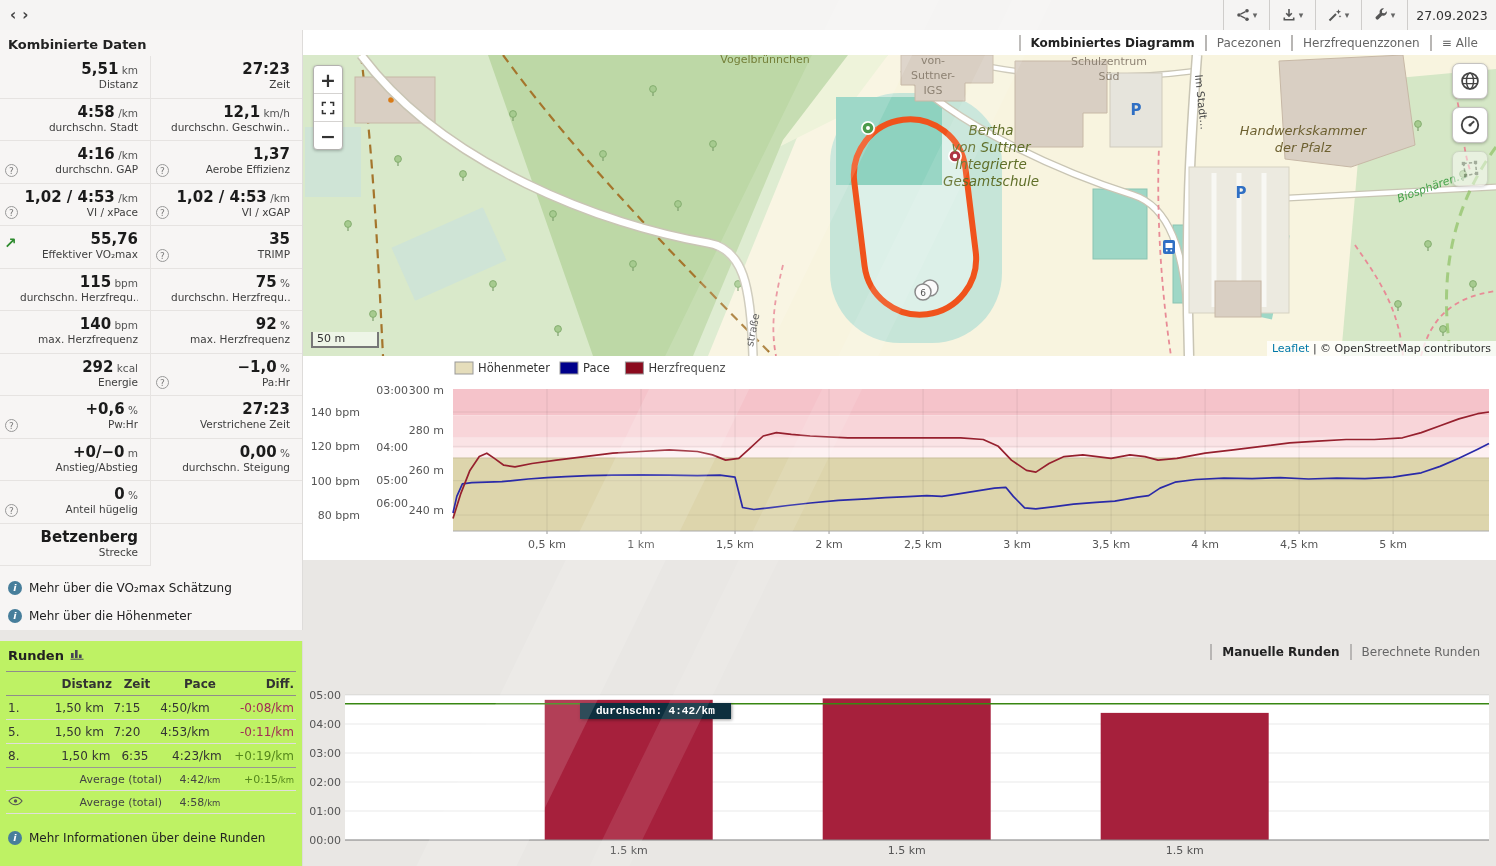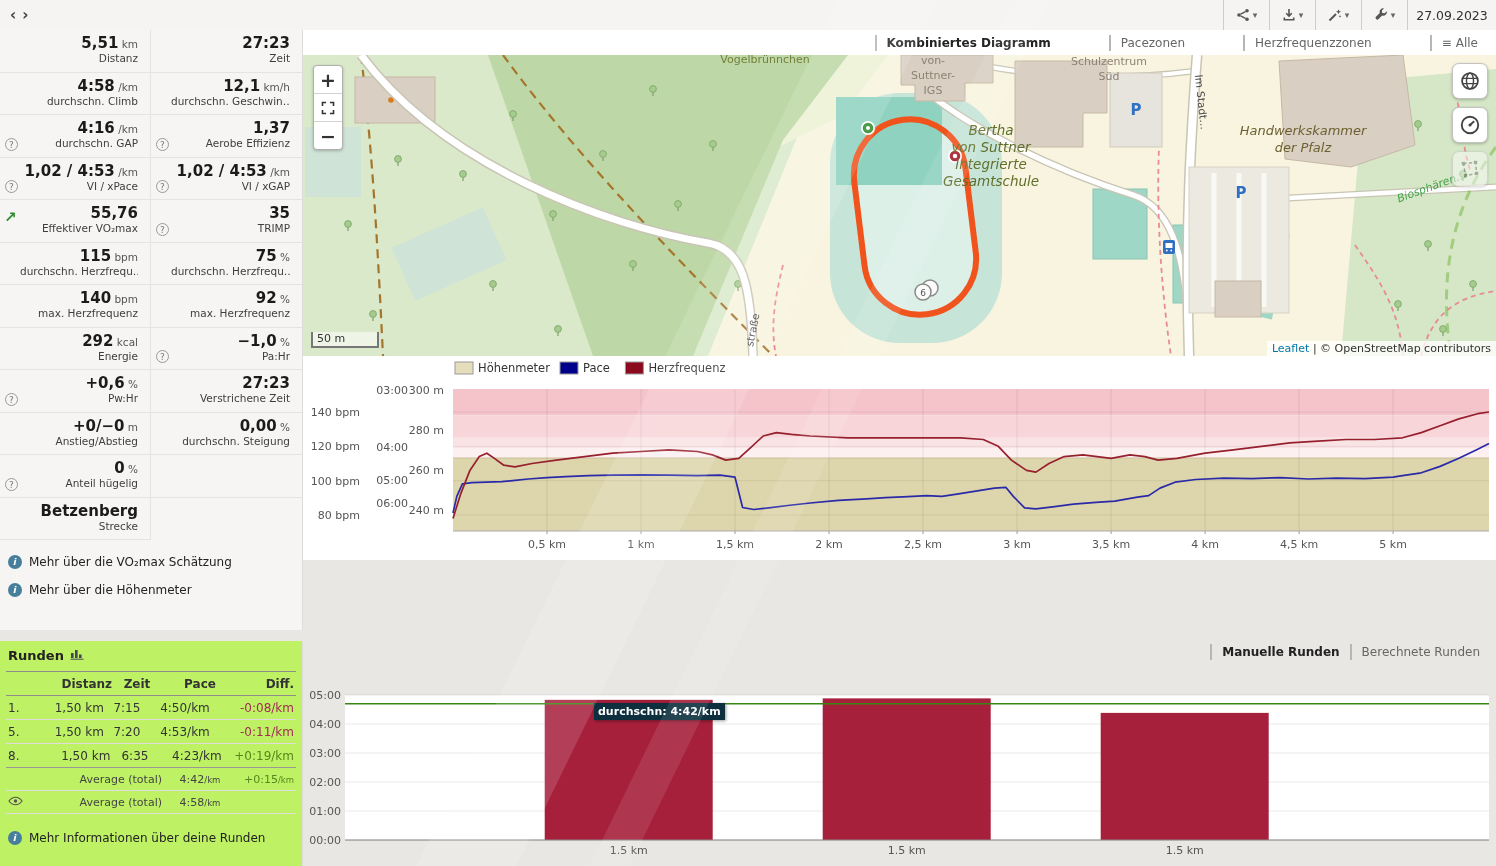--- a/index.html
+++ b/index.html
@@ -41,21 +41,21 @@
   .c2{width:50px;text-align:center;}
   .c3{width:76px;text-align:center;}
   .c4{flex:1;text-align:right;padding-right:2px;}
   .neg{color:#a22c55;margin-left:20px;}
   .pos{color:#55871c;}
   .lt-avg{font-size:11px;color:#444;height:22px;}
   .avg-label{width:128px;text-align:right;}
   .sm{font-size:8.5px;}
   
   #rightpanel{position:absolute;left:303px;top:30px;width:1193px;height:530px;background:#fff;}
-  #view-tabs{position:absolute;right:8px;top:5px;font-size:12px;color:#666;display:flex;gap:48px;}
+  #view-tabs{position:absolute;right:8px;top:5px;font-size:12px;color:#666;display:flex;}
   .vtab{border-left:2px solid #b8b6b4;padding:1px 10px;cursor:pointer;white-space:nowrap;}
   .vtab.active{color:#222;font-weight:700;}
   .menu-glyph{margin-right:4px;}
   
   #map{position:absolute;left:0;top:25px;width:1193px;height:301px;overflow:hidden;background:#f8f4df;}
   #map svg{display:block;}
   .map-ctrl{position:absolute;left:10px;top:10px;width:28px;background:#fff;border:1px solid #b3b1af;border-radius:4px;box-shadow:0 1px 3px rgba(0,0,0,.25);z-index:5;}
   .map-ctrl .mbtn{height:27px;display:flex;align-items:center;justify-content:center;font-size:19px;font-weight:700;color:#333;border-bottom:1px solid #d5d3d1;cursor:pointer;}
   .map-ctrl .mbtn:last-child{border-bottom:none;}
   .layer-btn{position:absolute;right:8px;width:34px;height:34px;background:#fff;border:1px solid #c5c3c1;border-radius:7px;box-shadow:0 1px 3px rgba(0,0,0,.25);display:flex;align-items:center;justify-content:center;cursor:pointer;z-index:5;}
@@ -66,21 +66,21 @@
   .maplabel-olive{font-size:13.5px;font-style:italic;fill:#5f6e28;}
   .maplabel-hwk{font-size:13px;font-style:italic;fill:#6d6030;}
   .maplabel-place{font-size:11px;fill:#75803a;}
   .maplabel-street{font-size:10.5px;fill:#4a4a4a;}
   .maplabel-bio{font-size:11px;font-style:italic;fill:#46a24a;}
   .p-symbol{font-size:15px;font-weight:700;fill:#2f6fc4;}
   
   #combined-chart{position:absolute;left:0;top:326px;width:1193px;height:204px;}
   #lapspanel{position:absolute;left:303px;top:640px;width:1193px;height:226px;}
   #laps-tabs{position:absolute;right:6px;top:4px;font-size:12px;color:#666;display:flex;z-index:4;}
-  #laps-tooltip{position:absolute;left:291px;top:63px;background:#0d2f3e;color:#fff;font-size:11px;font-weight:700;padding:2px 4px;box-shadow:1px 1px 3px rgba(0,0,0,.4);z-index:4;white-space:nowrap;}
+  #laps-tooltip{position:absolute;left:277px;top:63px;background:#0d2f3e;color:#fff;font-size:11px;font-weight:700;padding:2px 16px;box-shadow:1px 1px 3px rgba(0,0,0,.4);z-index:4;white-space:nowrap;font-family:Liberation Mono, monospace;}
   .axistext{font-size:11px;fill:#555;}
   .xticklabel{font-size:11px;fill:#555;}
   .legendtext{font-size:11.5px;fill:#333;}
   
   .streak{position:absolute;top:-200px;height:1400px;background:rgba(255,255,255,.14);transform:rotate(26deg);pointer-events:none;z-index:60;}
 </style>
 </head>
 <body>
 
 <div id="app">
@@ -127,32 +127,33 @@
               <path d="M12.8 3.2a3.6 3.6 0 0 1-4.7 4.2L4.6 11a1.7 1.7 0 1 1-2.4-2.4l3.6-3.5A3.6 3.6 0 0 1 10 .4L7.9 2.5l.3 2.4 2.4.3z" fill="#555"></path>
             </svg>
           </span>
         <span class="chev">▾</span>
       </div>
       <div id="header-date">27.09.2023</div>
     </div>
   </div>
 
   <div id="sidebar1">
+    <div class="section-heading">Kombinierte Daten</div>
     <div id="stats-grid">
         <div class="stat-cell">
           <div class="stat-value"><span class="v">5,51</span><span class="u"> km</span></div>
           <div class="stat-label">Distanz</div>
         </div>
         <div class="stat-cell">
           <div class="stat-value"><span class="v">27:23</span></div>
           <div class="stat-label">Zeit</div>
         </div>
         <div class="stat-cell">
           <div class="stat-value"><span class="v">4:58</span><span class="u"> /km</span></div>
-          <div class="stat-label">durchschn. Climb</div>
+          <div class="stat-label">durchschn. Stadt</div>
         </div>
         <div class="stat-cell">
           <div class="stat-value"><span class="v">12,1</span><span class="u"> km/h</span></div>
           <div class="stat-label">durchschn. Geschwin…</div>
         </div>
         <div class="stat-cell">
           <span class="q-icon">?</span>
           <div class="stat-value"><span class="v">4:16</span><span class="u"> /km</span></div>
           <div class="stat-label">durchschn. GAP</div>
         </div>

